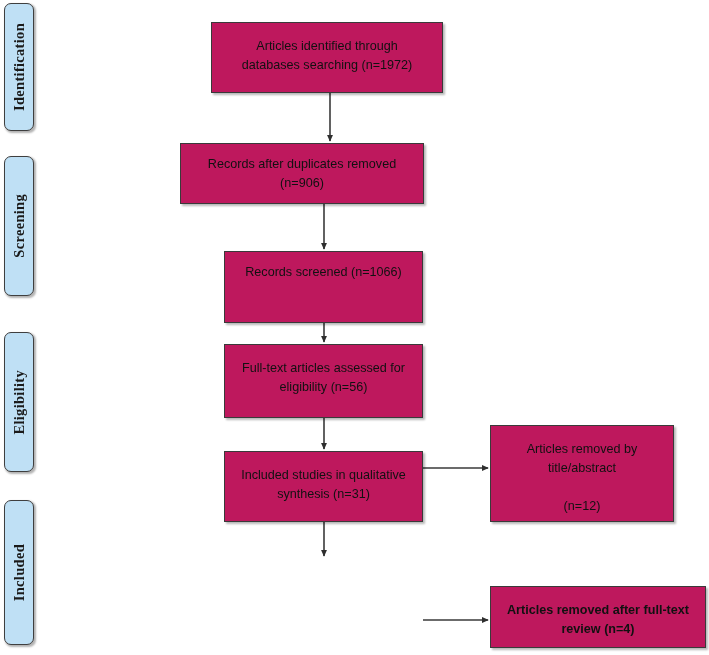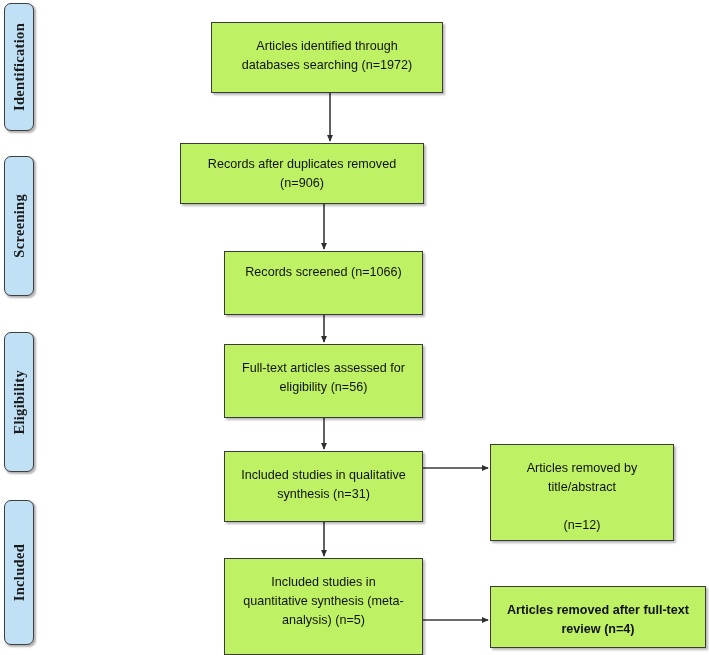--- a/index.html
+++ b/index.html
@@ -41,21 +41,21 @@
     font-size: 14.5px;
     letter-spacing: 0.3px;
     color: #1a1a1a;
     white-space: nowrap;
   }
 
   
   .node {
     position: absolute;
     box-sizing: border-box;
-    background: #bef264;
+    background: #be185d;
     border: 1.4px solid #3a3a3a;
     box-shadow: 1.5px 1.5px 2px rgba(0,0,0,0.28);
     display: flex;
     justify-content: center;
     padding: 0 8px;
   }
   .node .txt {
     font-family: "Liberation Sans", sans-serif;
     font-size: 12.6px;
     line-height: 19px;
@@ -115,41 +115,36 @@
 
   <div class="node pad-top" style="left: 211px; top: 22px; width: 232px; height: 71px;">
     <div class="txt">Articles identified through
 databases searching (n=1972)</div>
   </div>
 
   <div class="node top-align" style="left: 180px; top: 143px; width: 244px; height: 61px;">
     <div class="txt">Records after duplicates removed (n=906)</div>
   </div>
 
-  <div class="node top-align" style="left: 224px; top: 251px; width: 199px; height: 64px;">
+  <div class="node top-align" style="left: 224px; top: 251px; width: 199px; height: 72px;">
     <div class="txt">Records screened (n=1066)</div>
   </div>
 
   <div class="node pad-top" style="left: 224px; top: 344px; width: 199px; height: 74px;">
     <div class="txt">Full-text articles assessed for
 eligibility (n=56)</div>
   </div>
 
   <div class="node pad-top" style="left: 224px; top: 451px; width: 199px; height: 71px;">
     <div class="txt">Included studies in qualitative
 synthesis (n=31)</div>
   </div>
 
-  <div class="node pad-top" style="left: 224px; top: 558px; width: 199px; height: 97px;">
-    <div class="txt">Included studies in
-quantitative synthesis (meta-
-analysis) (n=5)</div>
-  </div>
 
-  <div class="node pad-top" style="left: 490px; top: 444px; width: 184px; height: 97px;">
+  <div class="node pad-top" style="left: 490px; top: 425px; width: 184px; height: 97px;">
     <div class="txt">Articles removed by
 title/abstract
 
 (n=12)</div>
   </div>
 
   <div class="node pad-top" style="left: 490px; top: 586px; width: 216px; height: 62px; font-weight: bold;">
     <div class="txt">Articles removed after full-text
 review (n=4)</div>
   </div>

